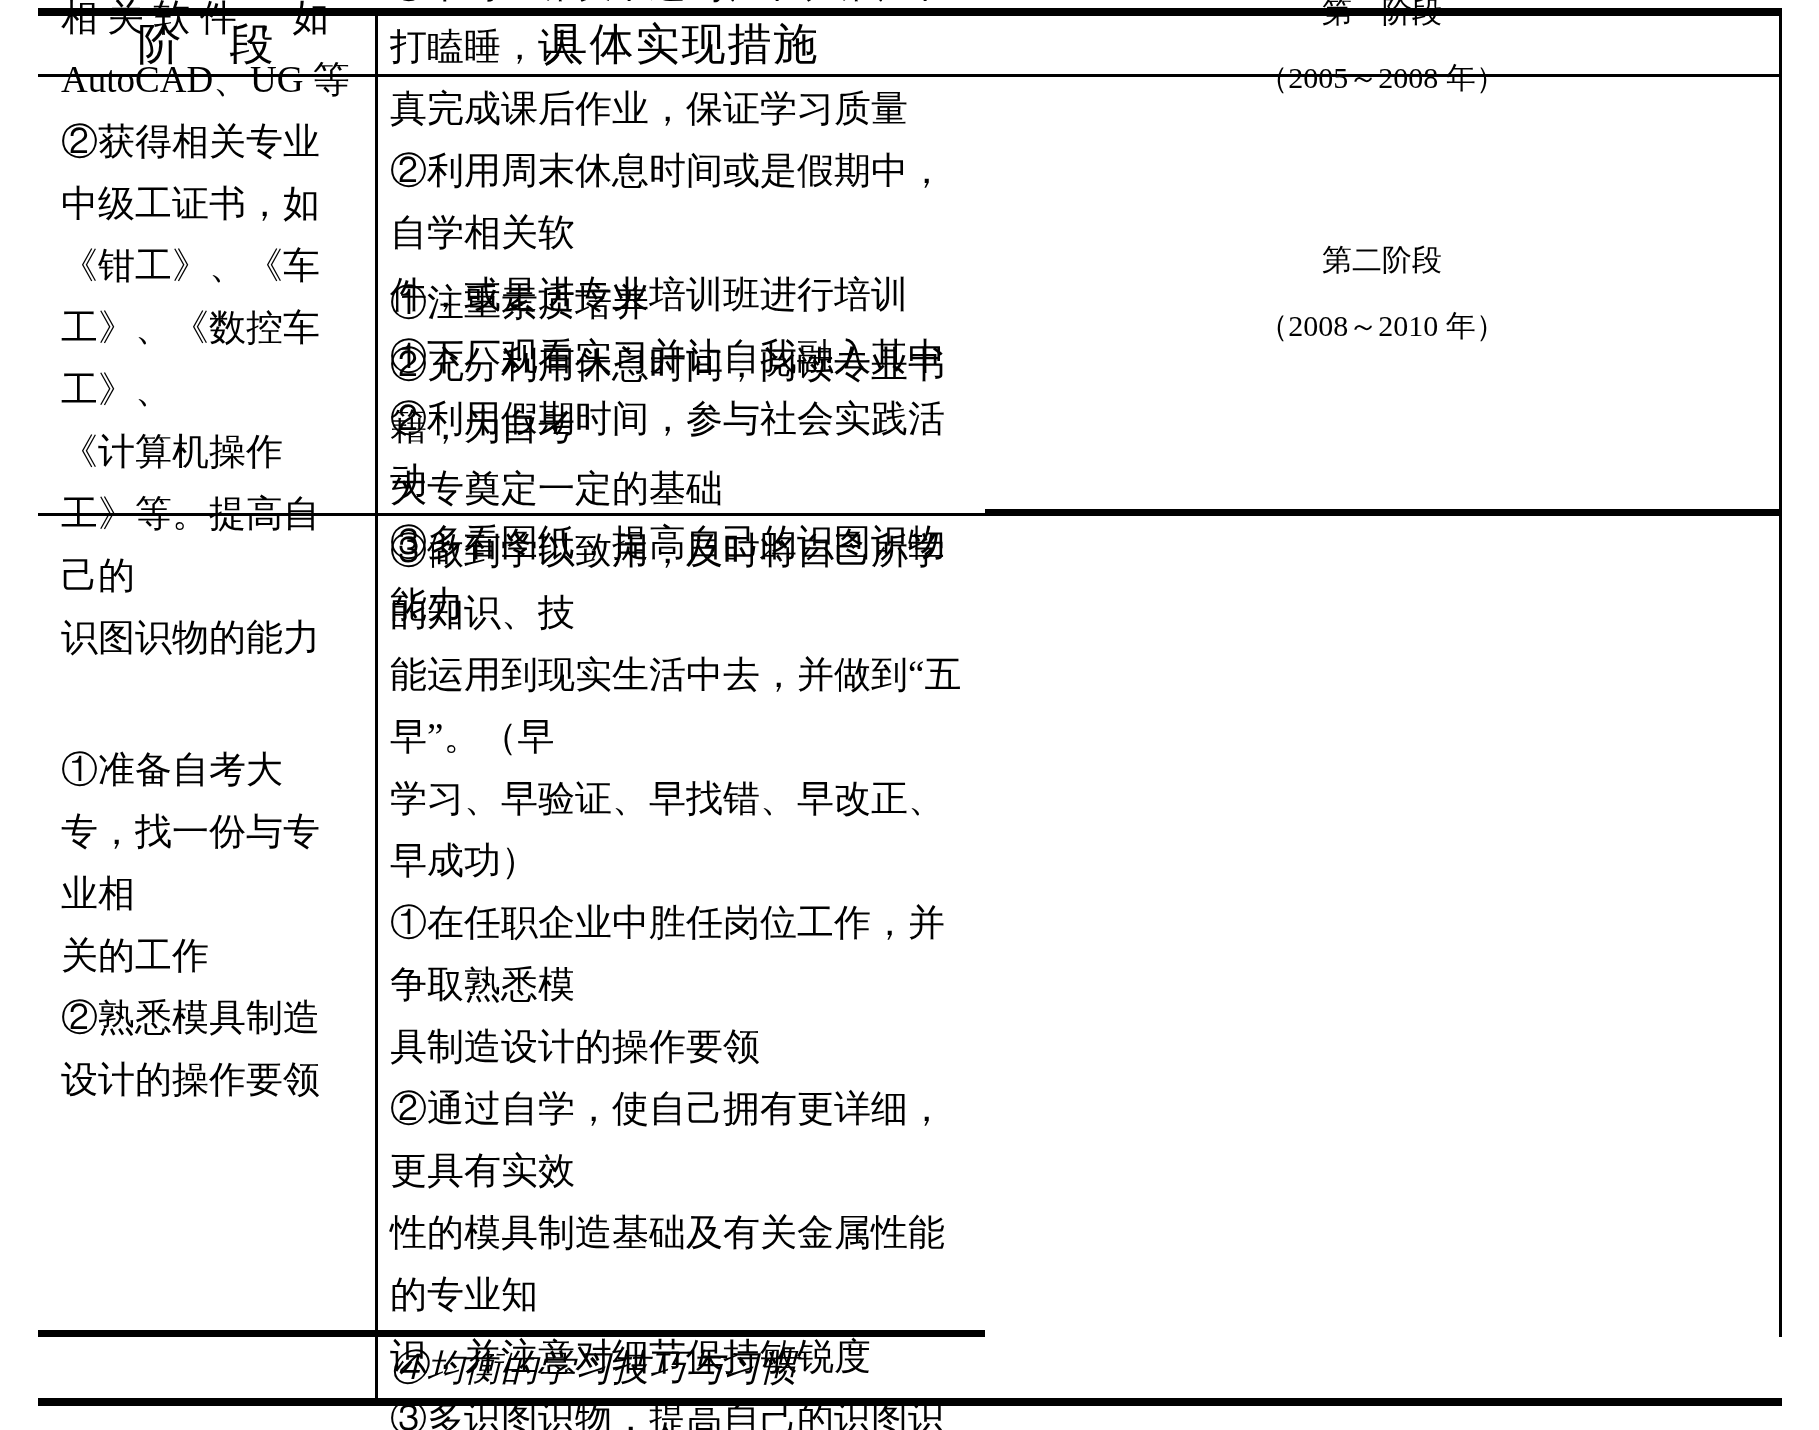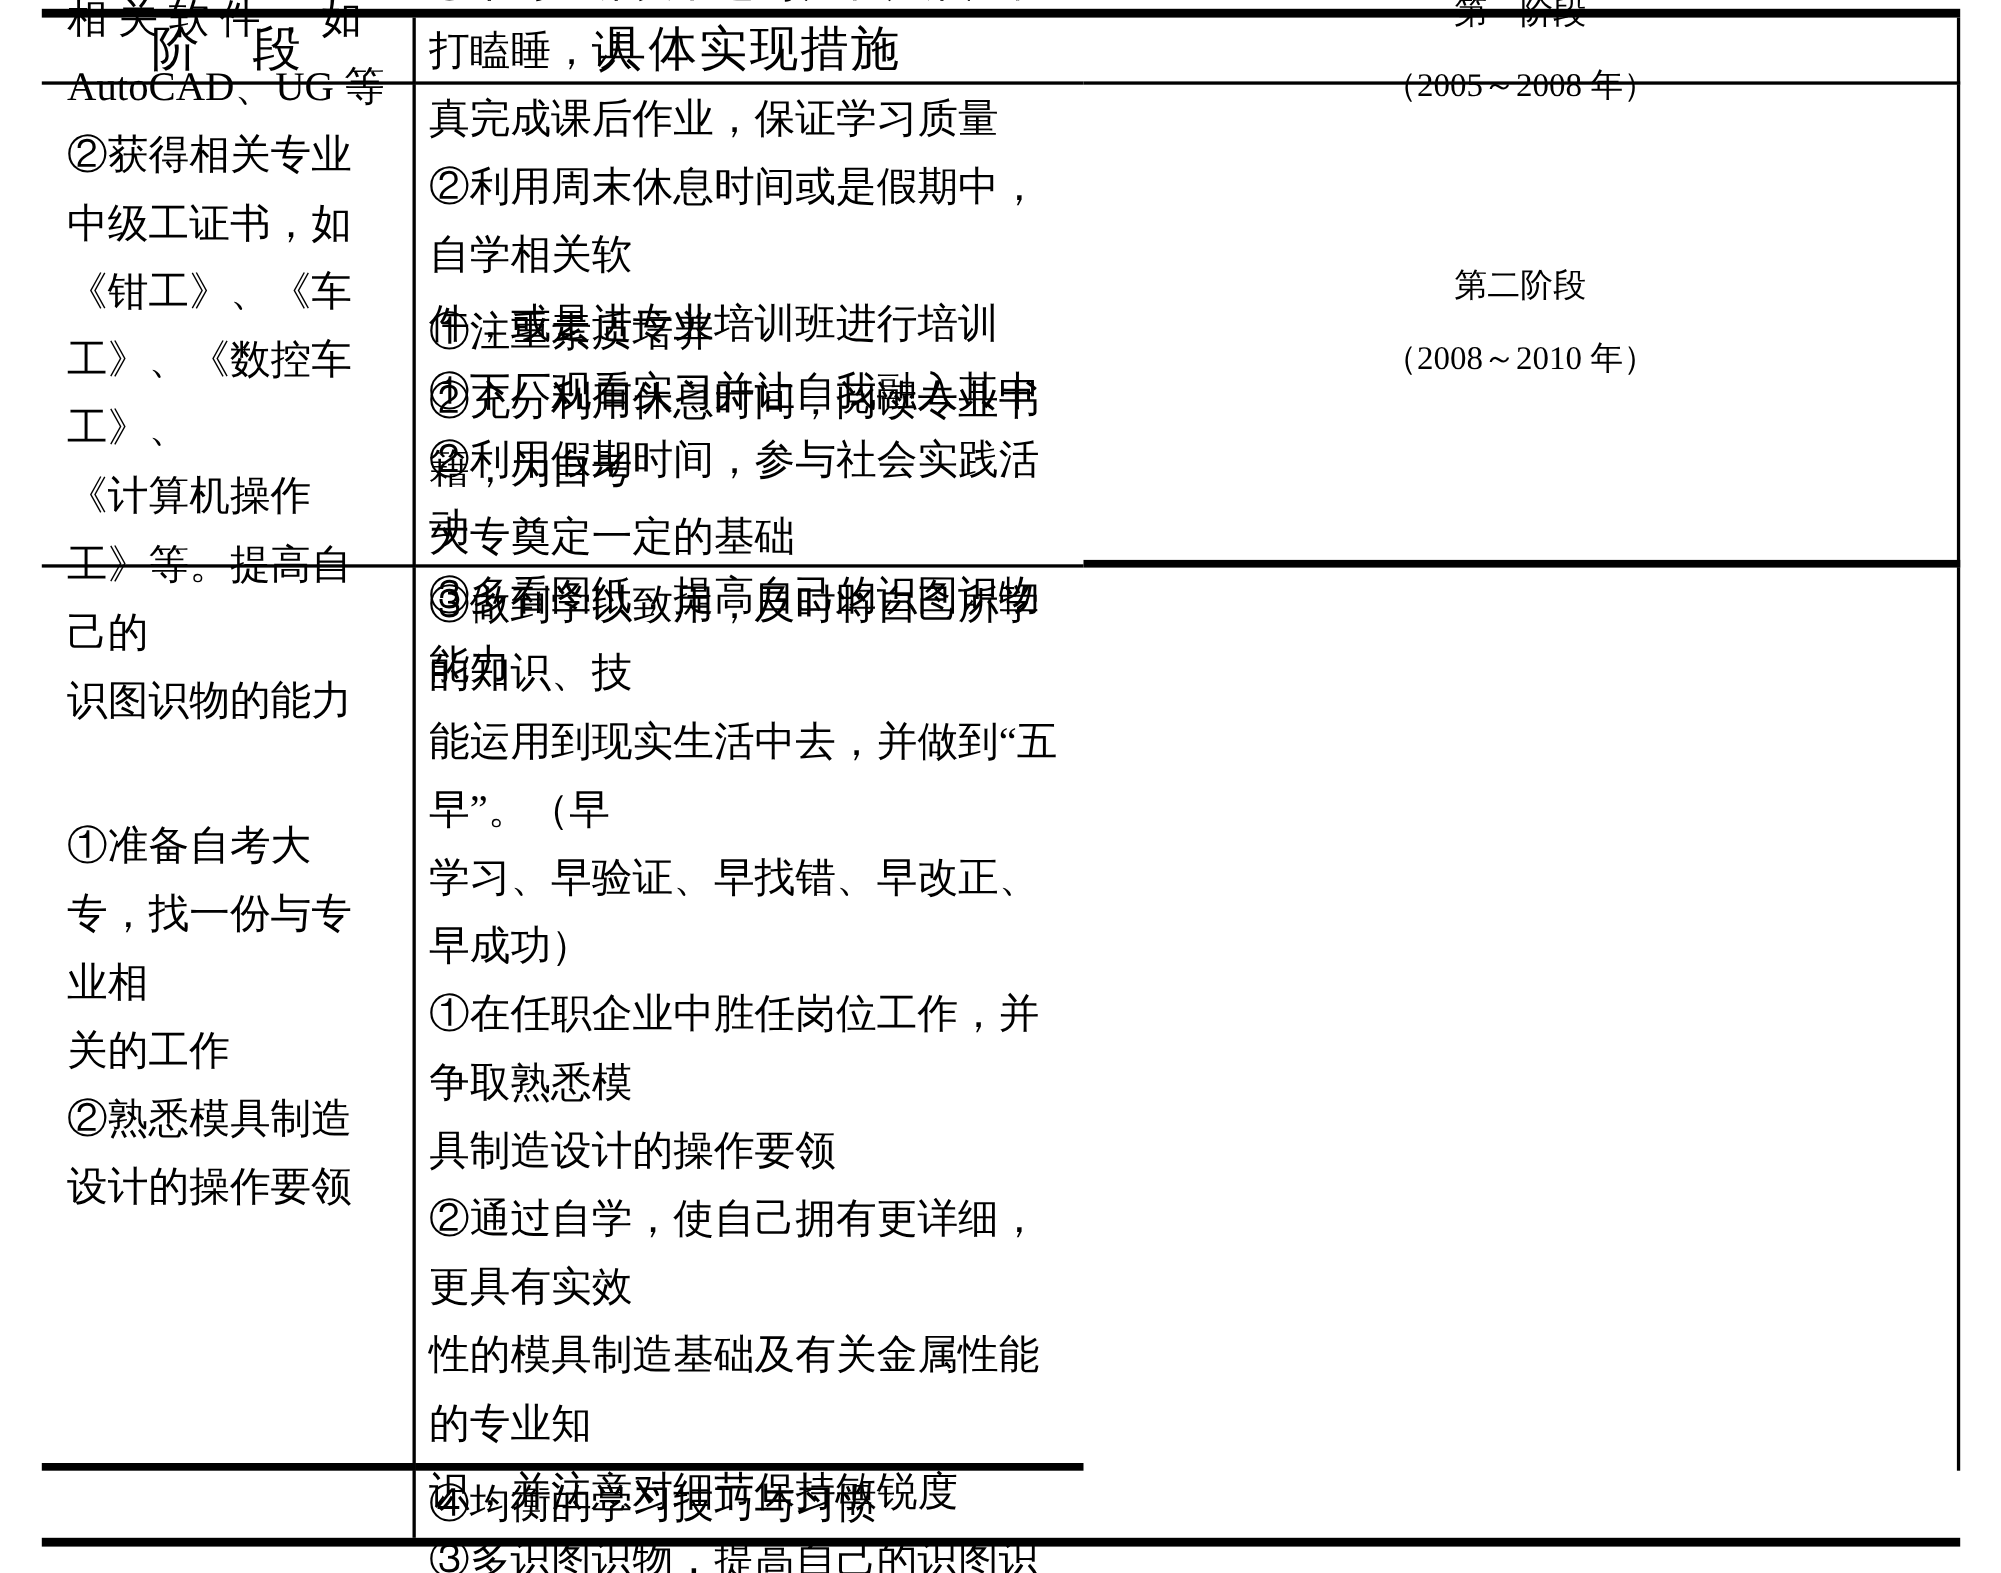--- a/index.html
+++ b/index.html
@@ -50,21 +50,21 @@
     line-height: 66px;
   }
   .goal {
     padding: 4px 20px 0 23px;
     text-align: left;
   }
   .measures {
     padding: 0 17px 0 12px;
     text-align: left;
   }
-  .r3 { line-height: 58px; }
+  .r3 { line-height: 58px; font-style: italic; }
 </style>
 </head>
 <body>
 
 <div class="page">
   <div class="tbl">
 
     <div class="cell head rh c1">阶　段</div>
     <div class="cell head rh c3">具体实现措施</div>
 

